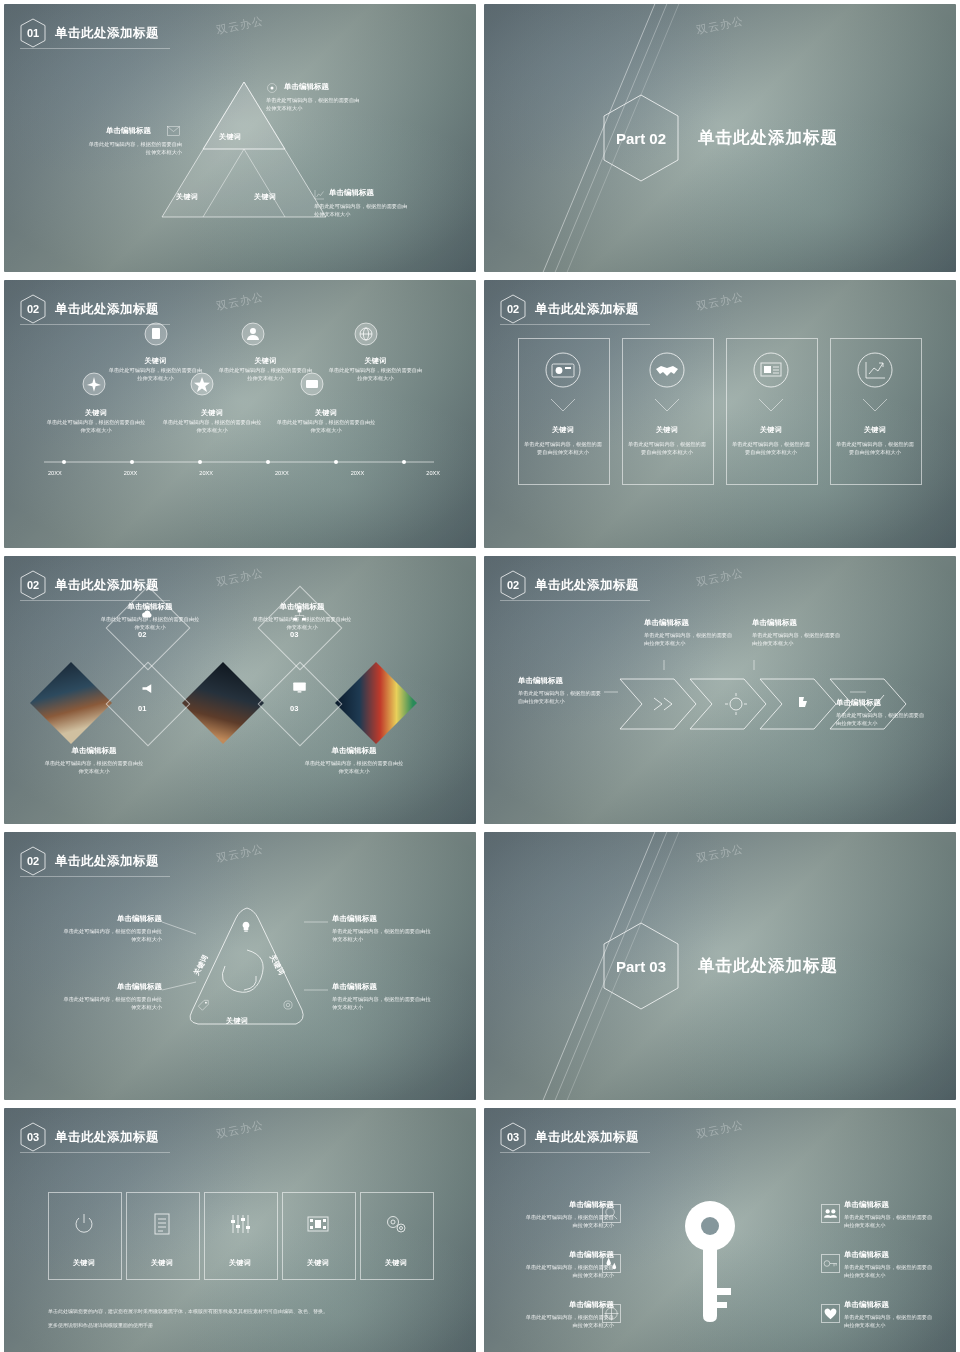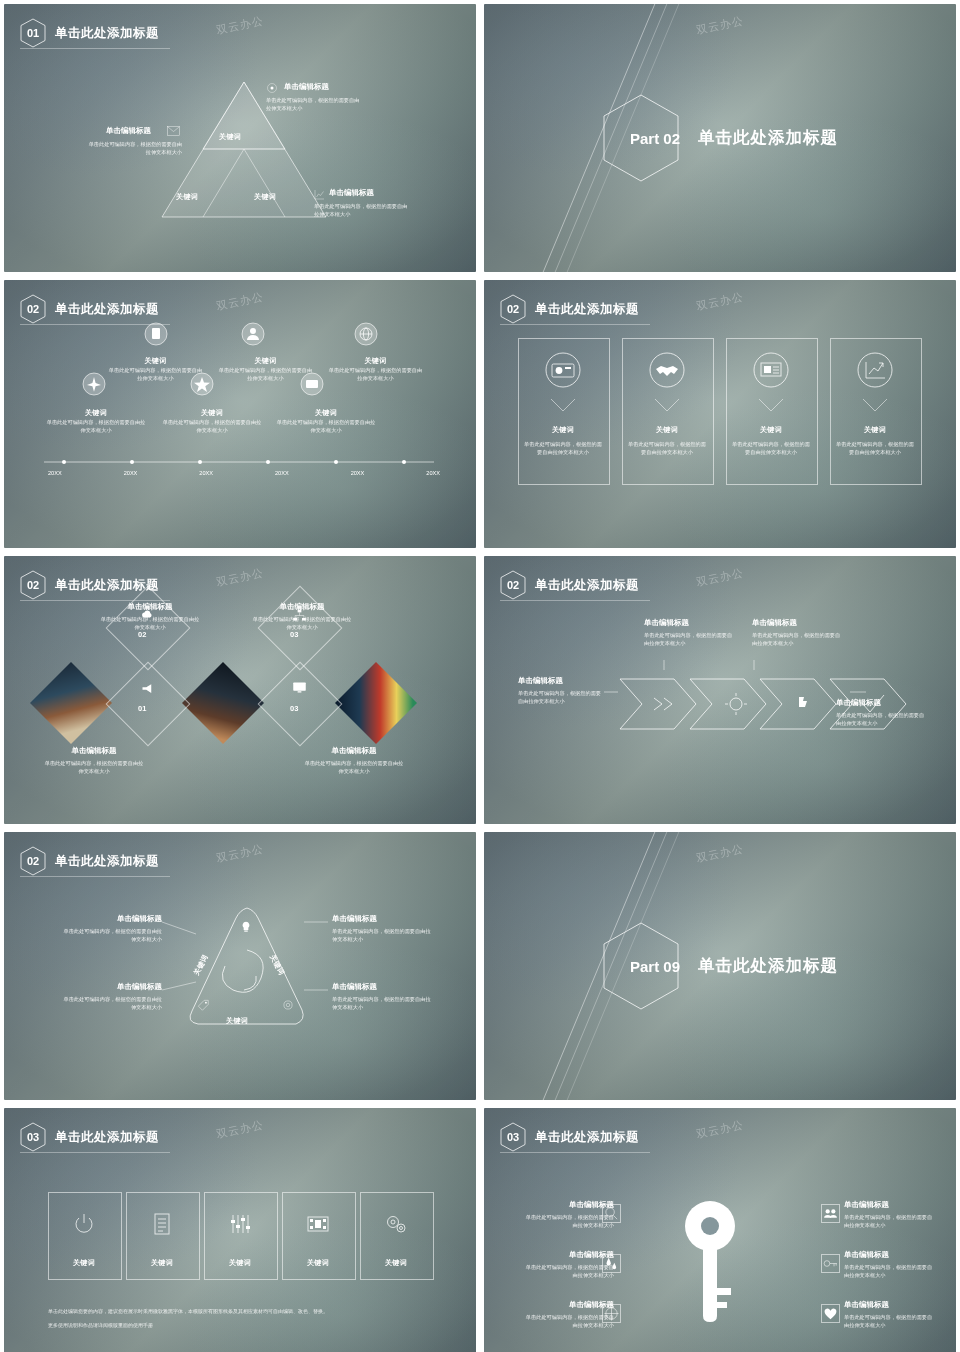--- a/index.html
+++ b/index.html
@@ -19,21 +19,21 @@
   
   .hdr{position:absolute;left:16px;top:14px;display:flex;align-items:center;gap:9px;z-index:6;}
   .hexnum{width:26px;height:30px;display:flex;align-items:center;justify-content:center;
      font-size:11px;font-weight:bold;color:#fff;position:relative;}
   .hexnum svg{position:absolute;left:0;top:0;}
   .hexnum span{position:relative;z-index:2;}
   .hdrtitle{font-size:12.5px;font-weight:bold;color:#fff;letter-spacing:.5px;}
   .title-underline{position:absolute;left:16px;top:44px;width:150px;height:1px;background:rgba(255,255,255,.35);z-index:6;}
   
   .part-wrap{position:absolute;inset:0;display:flex;align-items:center;justify-content:center;gap:18px;z-index:6;}
-  .part-hex{width:78px;height:90px;display:flex;align-items:center;justify-content:flex-end;position:relative;}
+  .part-hex{width:78px;height:90px;display:flex;align-items:center;justify-content:center;position:relative;}
   .part-hex svg{position:absolute;left:0;top:0;}
   .part-hex span{position:relative;z-index:2;font-size:15px;font-weight:bold;}
   .part-title{font-size:16.5px;font-weight:bold;letter-spacing:1px;}
   .diaglines{position:absolute;inset:0;z-index:4;}
   
   .kw{font-size:7px;font-weight:bold;letter-spacing:.4px;}
   .h4{font-size:7.5px;font-weight:bold;}
   .body{font-size:5.2px;line-height:1.55;color:rgba(255,255,255,.86);}
   .tiny{font-size:5px;line-height:1.5;color:rgba(255,255,255,.84);}
   .ctr{text-align:center;}
@@ -481,21 +481,21 @@
     <svg class="diaglines" width="472" height="268">
       <line x1="175" y1="-10" x2="55" y2="278" stroke="rgba(255,255,255,.45)" stroke-width="1"></line>
       <line x1="187" y1="-10" x2="67" y2="278" stroke="rgba(255,255,255,.30)" stroke-width="1"></line>
       <line x1="199" y1="-10" x2="79" y2="278" stroke="rgba(255,255,255,.22)" stroke-width="1"></line>
     </svg>
     <div class="part-wrap">
       <div class="part-hex">
         <svg width="78" height="90" viewBox="0 0 78 90">
               <polygon class="stroke" points="39,2 76,23 76,67 39,88 2,67 2,23"></polygon>
             </svg>
-        <span>Part 09</span>
+        <span>Part 03</span>
       </div>
       <div class="part-title">单击此处添加标题</div>
     </div>
   </div>
 
   <div class="slide">
     <div class="wm">双云办公</div>
     <div class="hdr">
       <div class="hexnum">
         <svg width="26" height="30" viewBox="0 0 26 30">

